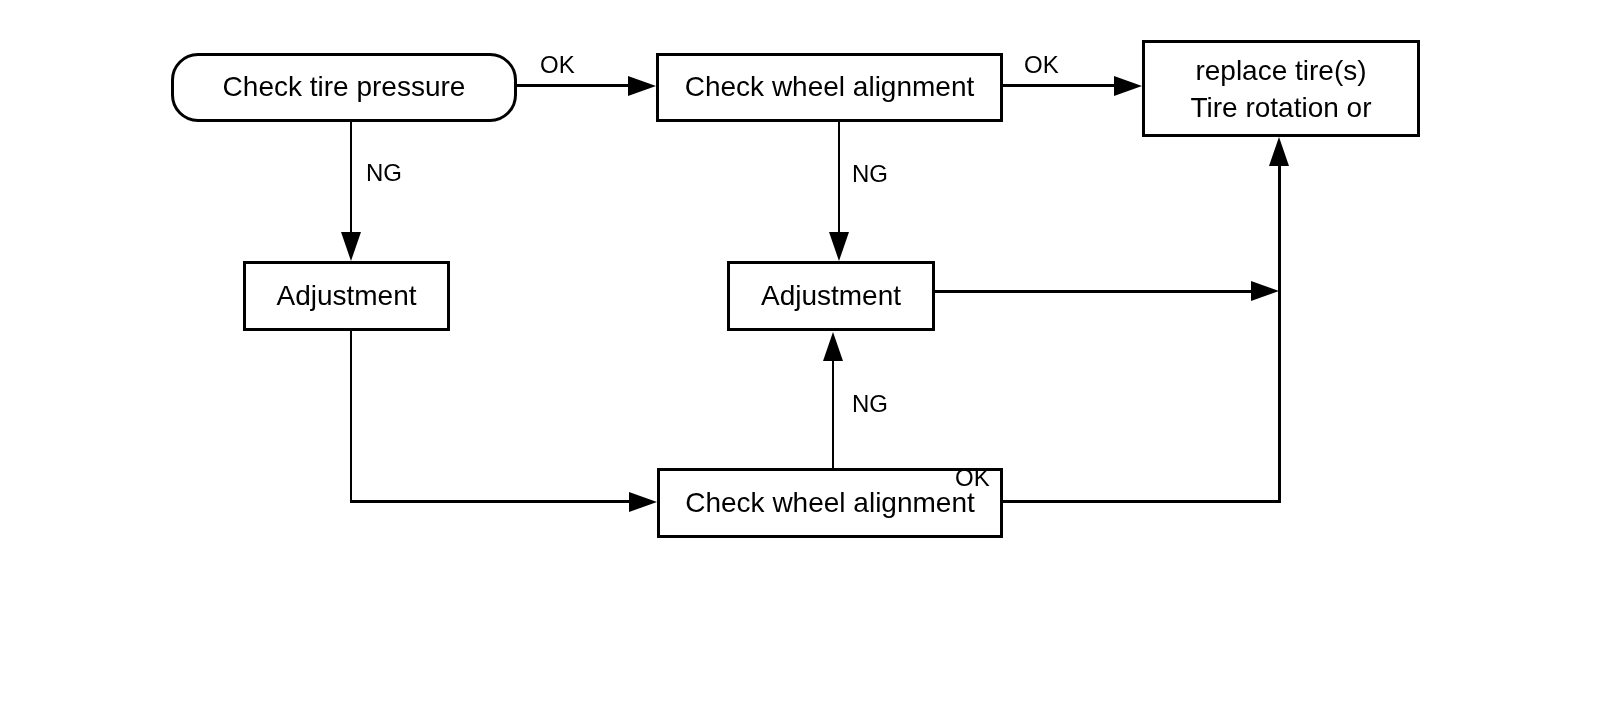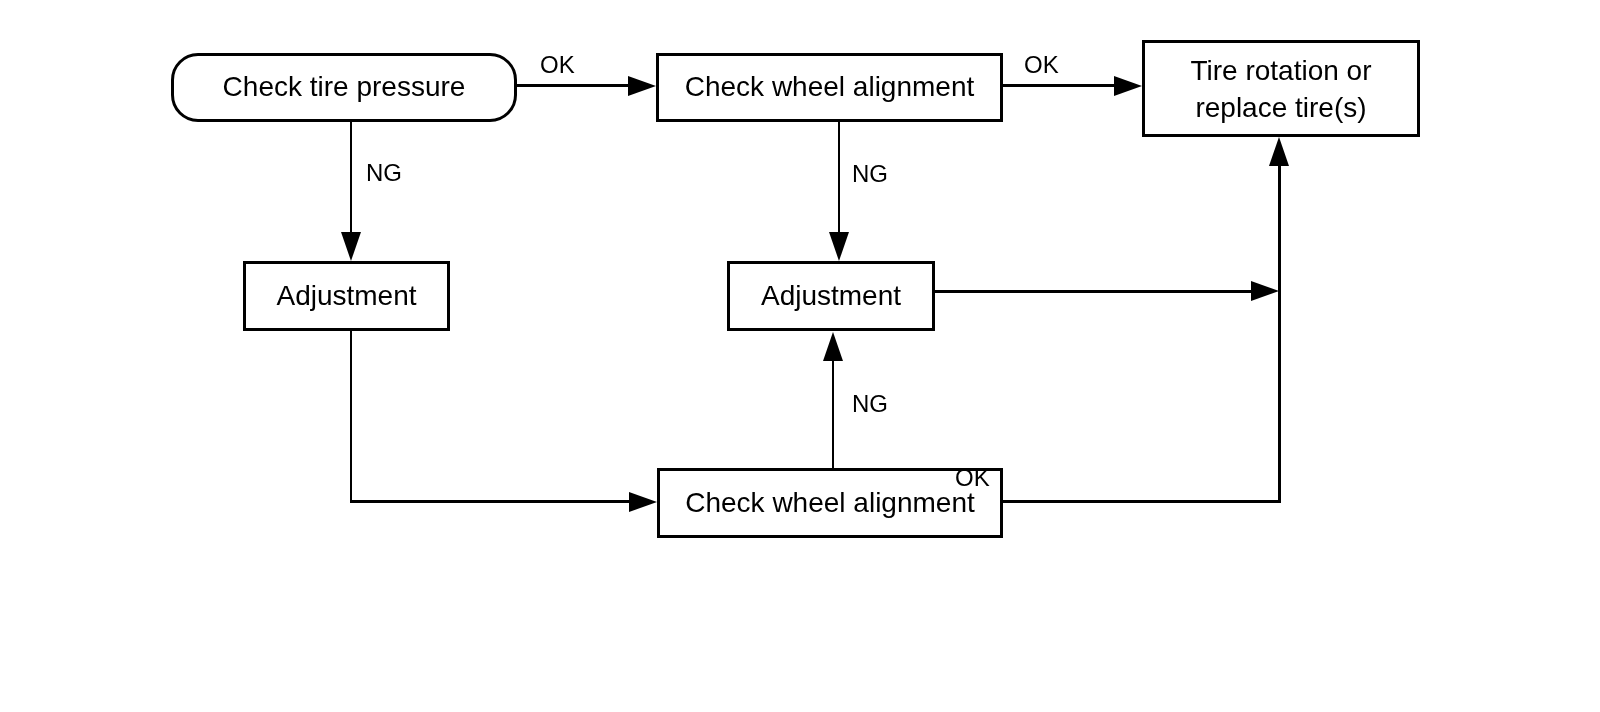--- a/index.html
+++ b/index.html
@@ -45,22 +45,22 @@
 
   <div class="node" style="left:171px; top:53px; width:346px; height:69px;border-radius:27px;">
     <span>Check tire pressure</span>
   </div>
 
   <div class="node" style="left:656px; top:53px; width:347px; height:69px;">
     <span>Check wheel alignment</span>
   </div>
 
   <div class="node multiline" style="left:1142px; top:40px; width:278px; height:97px;">
+    <span>replace tire(s)</span>
     <span>Tire rotation or</span>
-    <span>replace tire(s)</span>
   </div>
 
   <div class="node" style="left:243px; top:261px; width:207px; height:70px;">
     <span>Adjustment</span>
   </div>
 
   <div class="node" style="left:727px; top:261px; width:208px; height:70px;">
     <span>Adjustment</span>
   </div>
 

